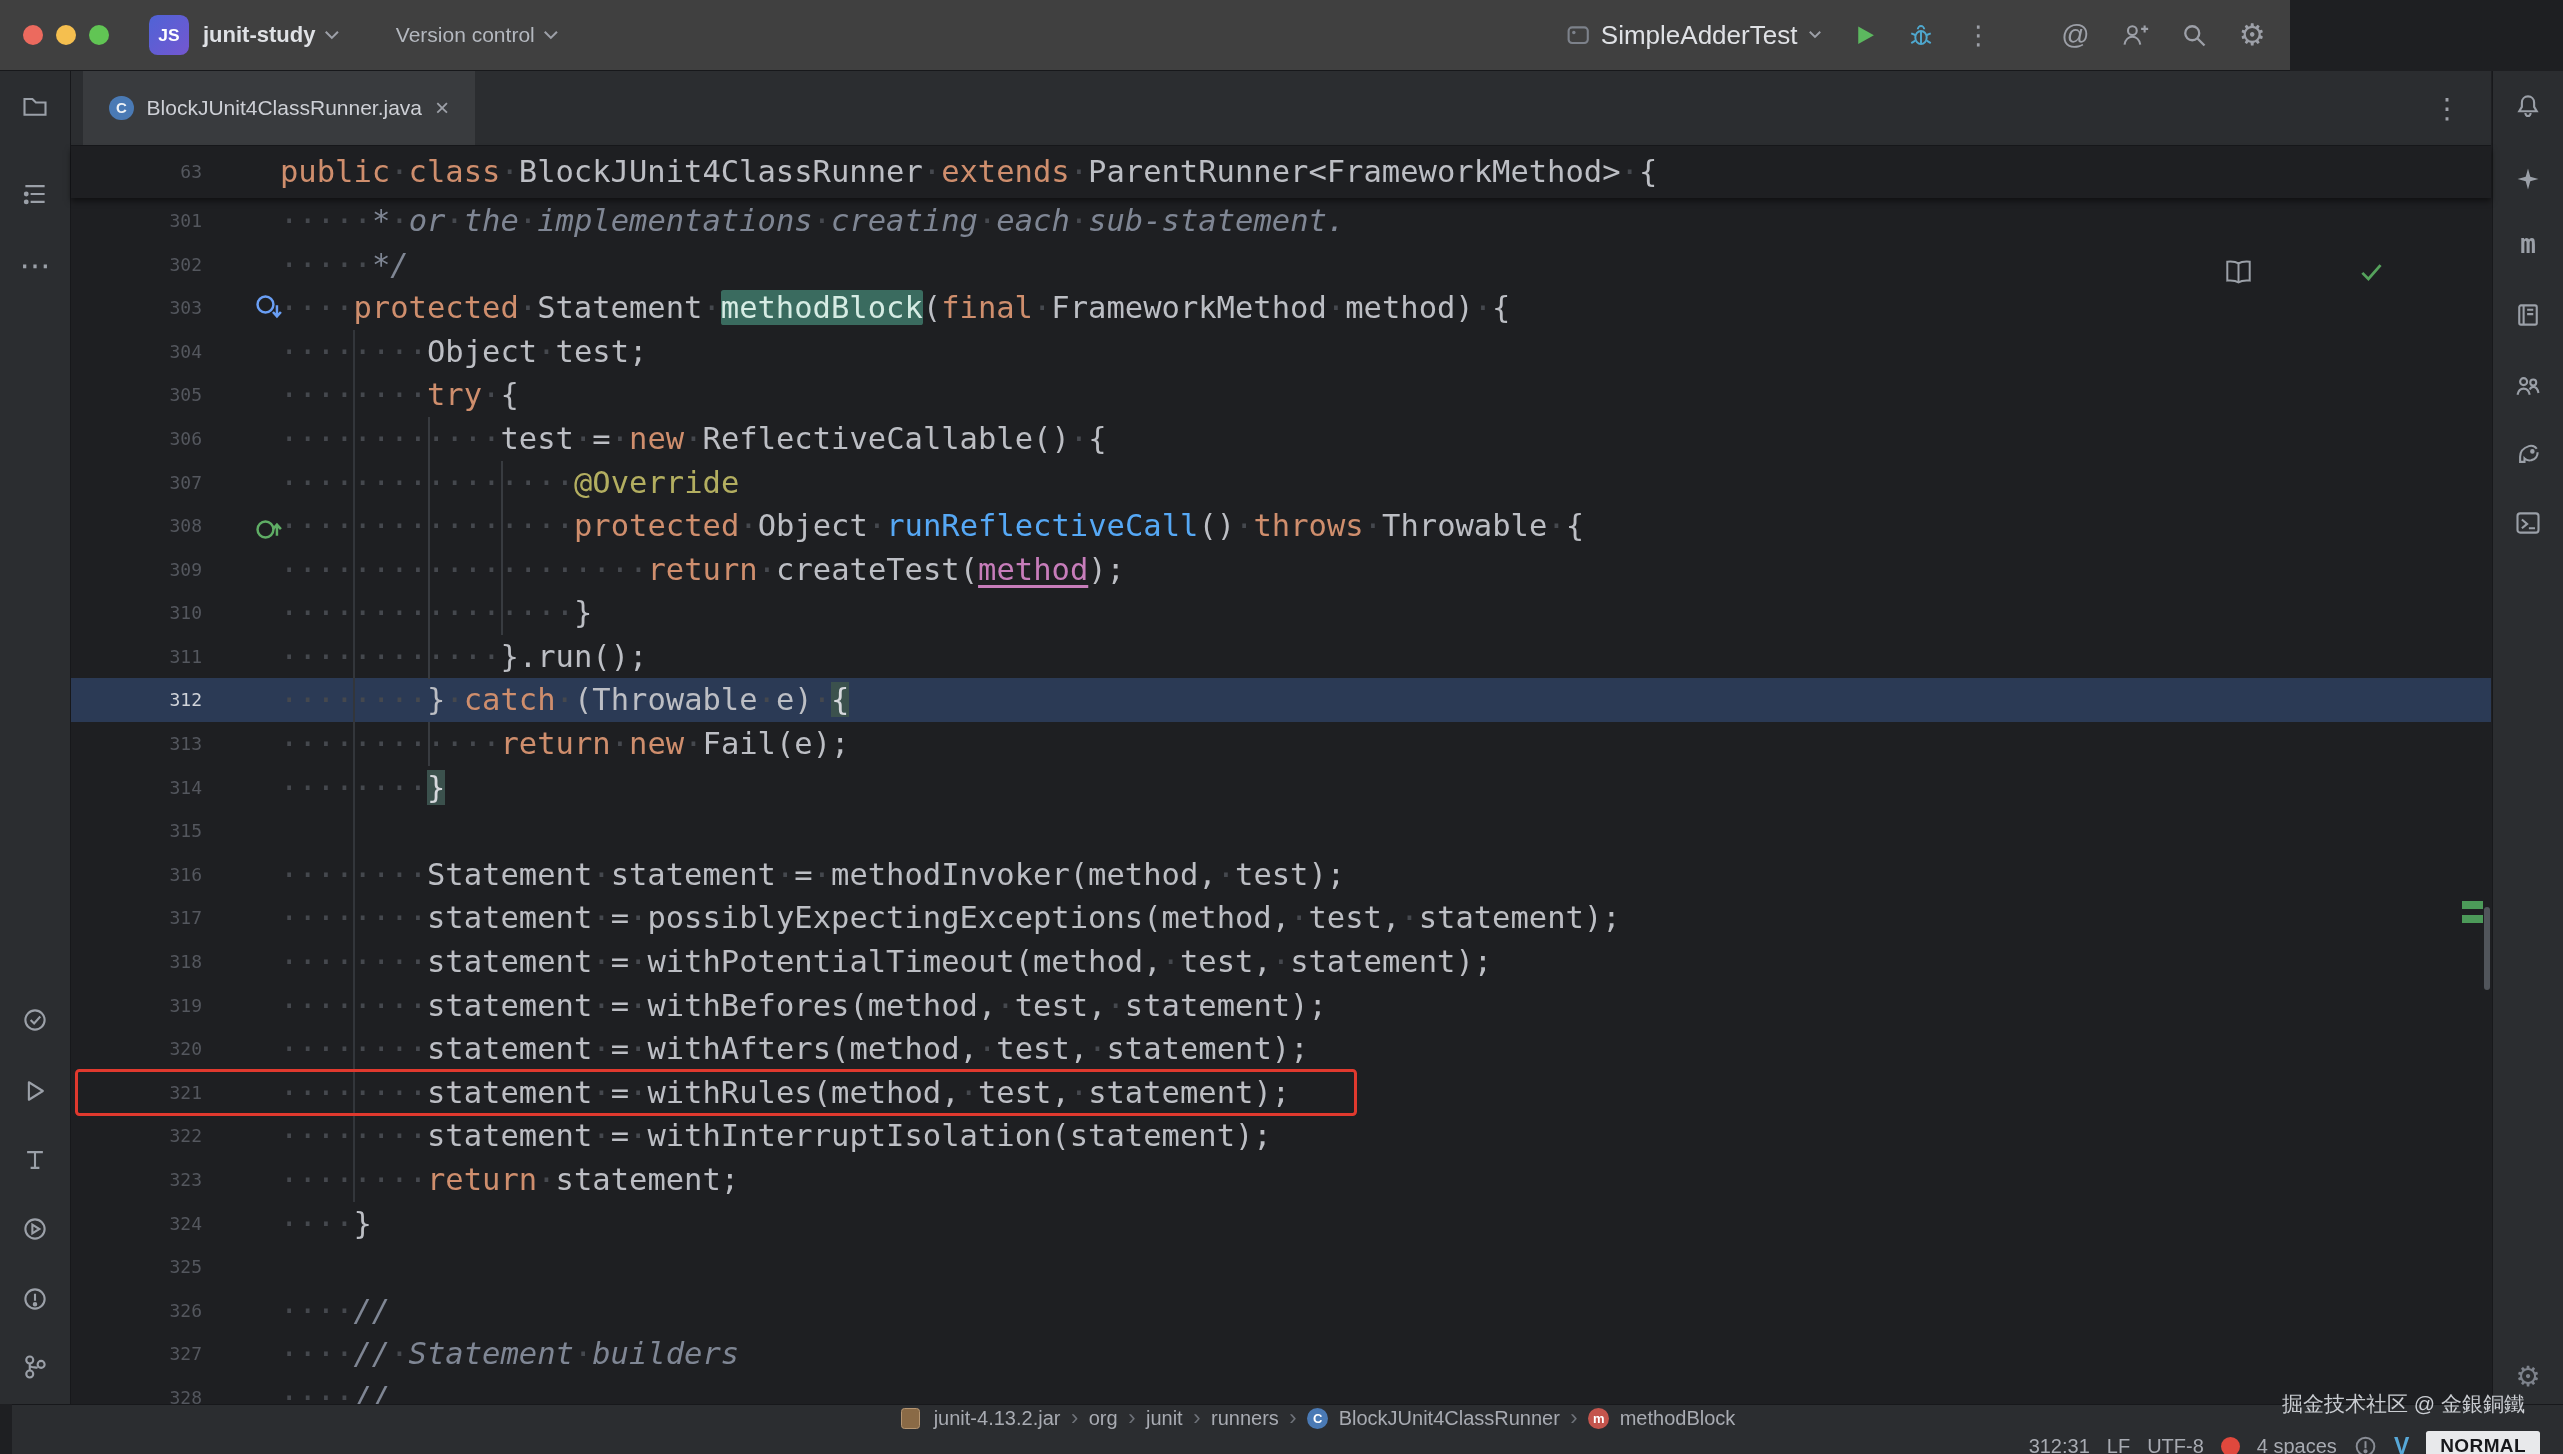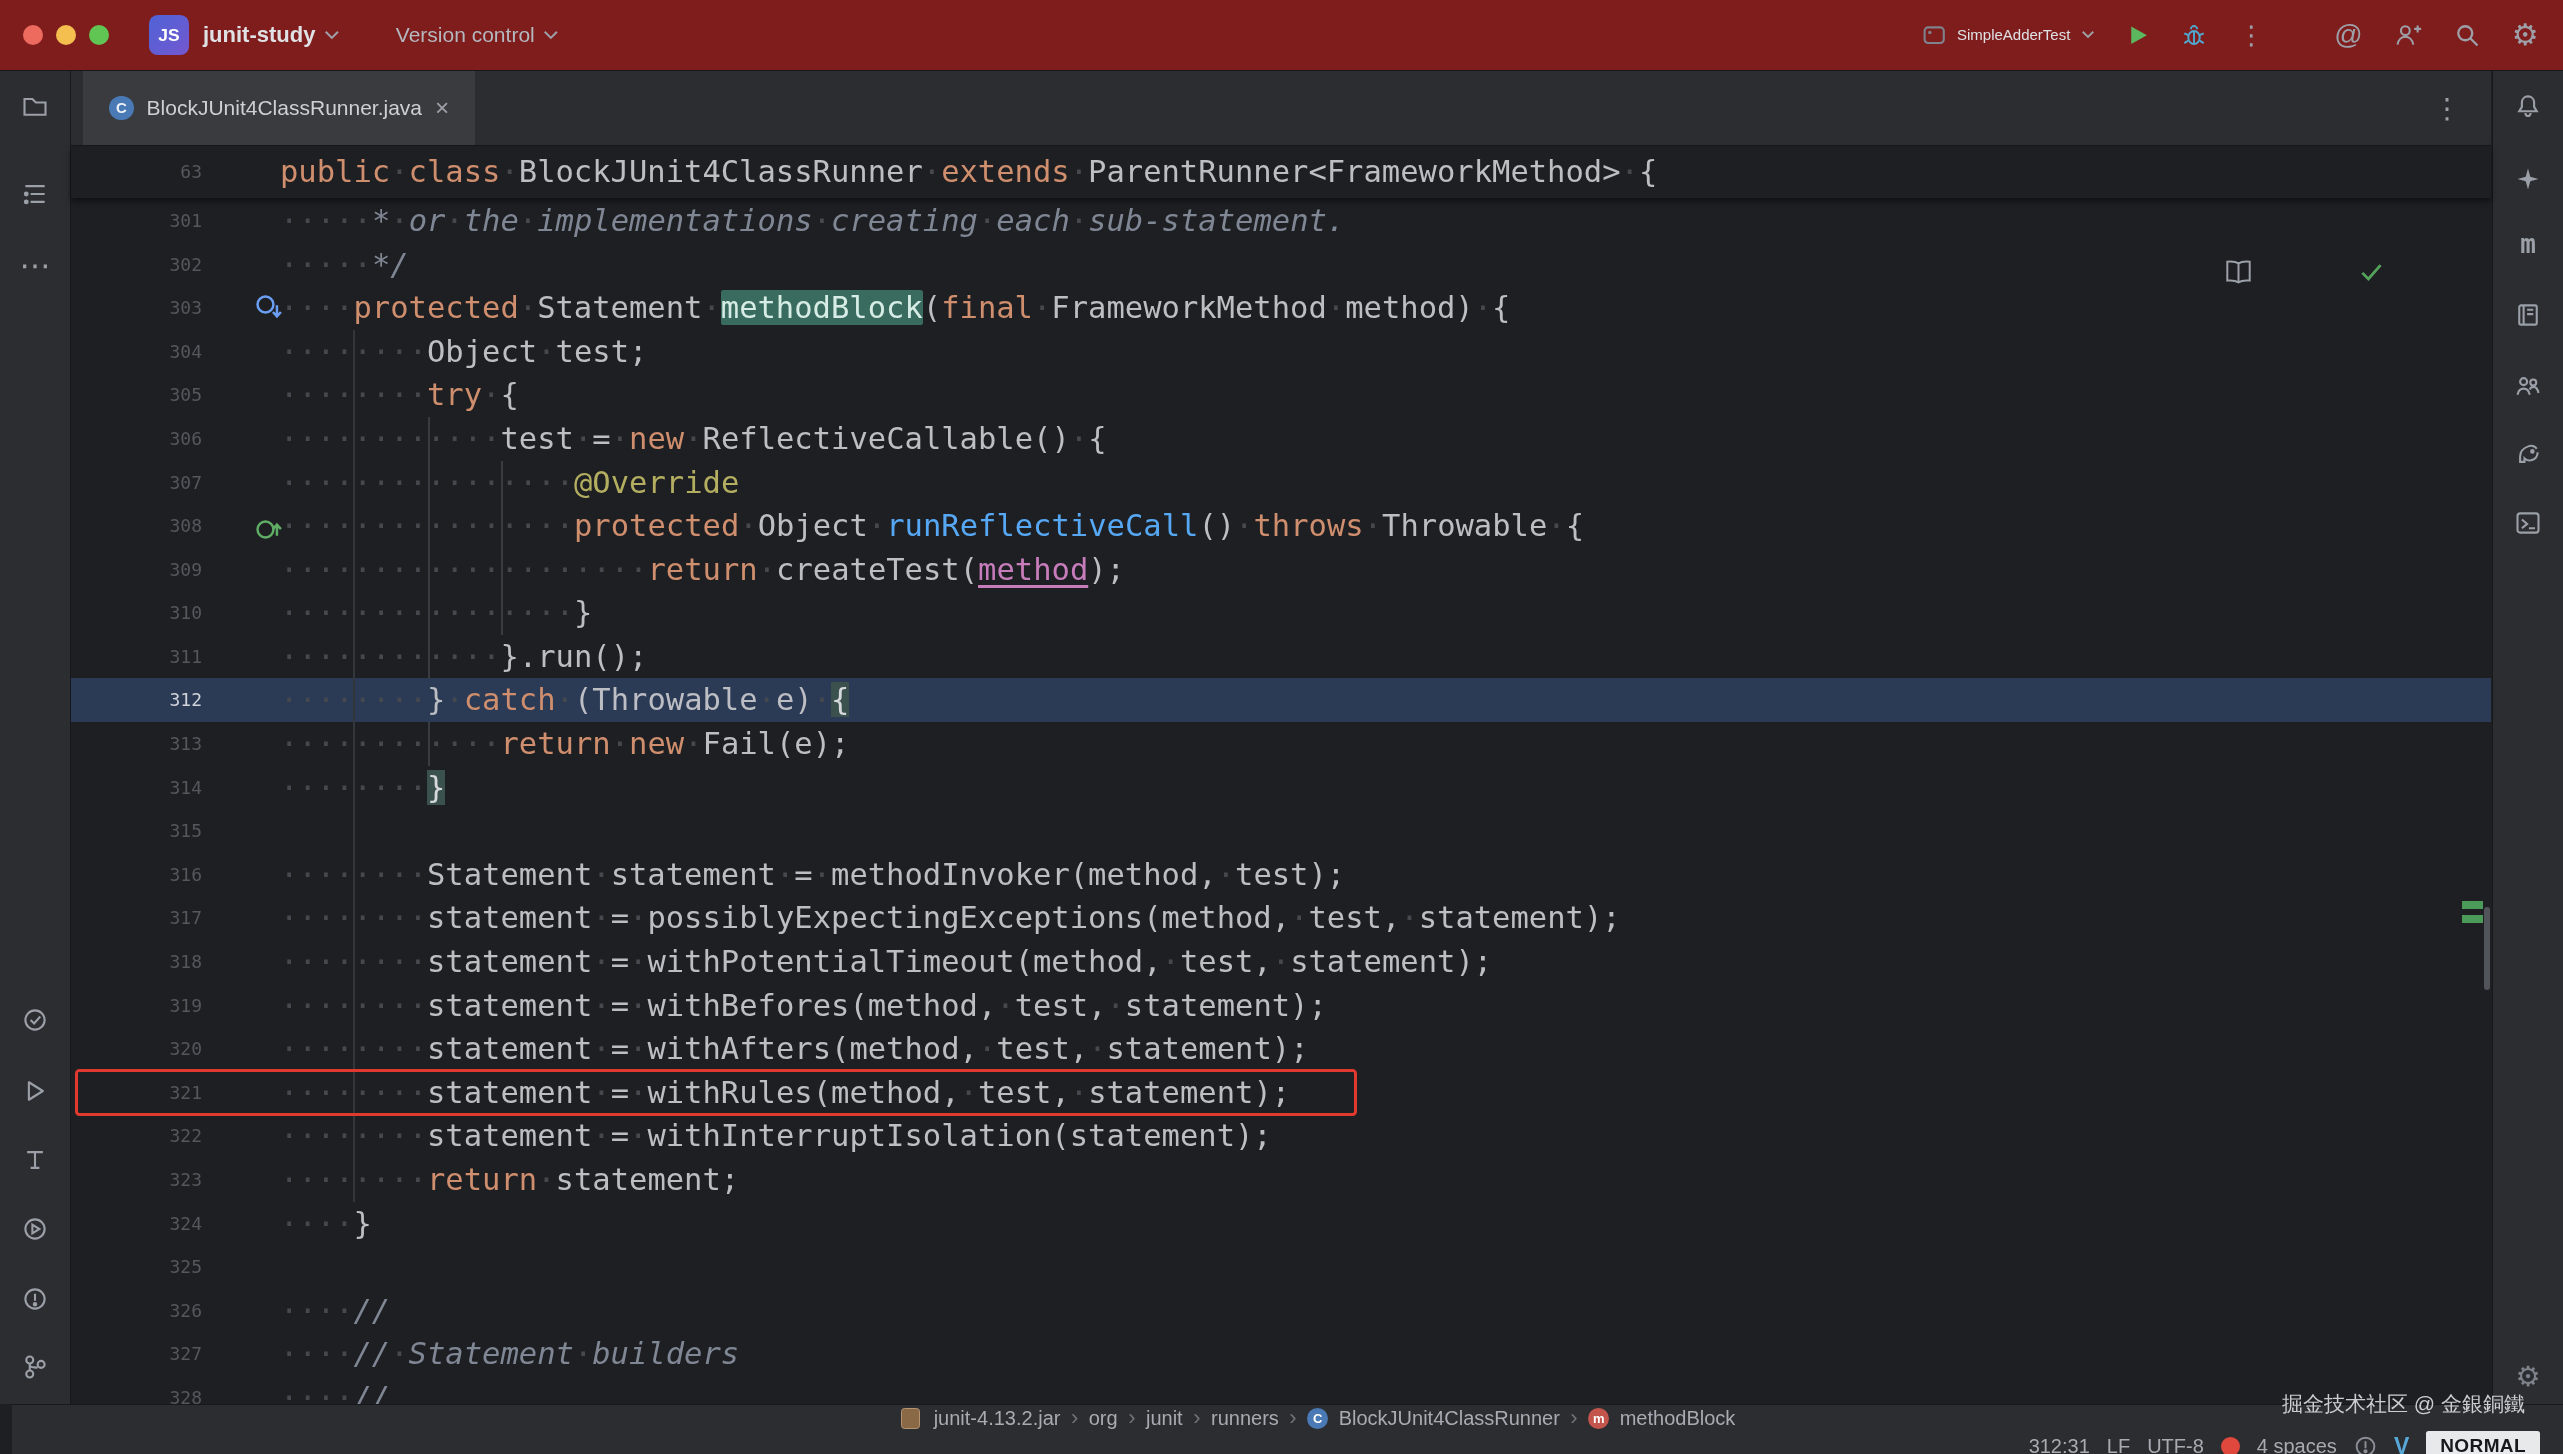--- a/index.html
+++ b/index.html
@@ -6,40 +6,40 @@
   html,body { margin:0; padding:0; }
   body {
     width:2563px; height:1454px; position:relative; overflow:hidden;
     background:#1e1f22; color:#bcbec4;
     font-family:"Liberation Sans", sans-serif;
   }
   svg { display:block; }
 
   
   .titlebar{
-    position:absolute; left:0; top:0; width:2563px; height:71px;
-    background:#7f1d1d; border-bottom:0.9px solid #17181b;
+    position:absolute; left:0; top:0; width:2290px; height:71px;
+    background:#404040; border-bottom:0.9px solid #17181b;
     display:flex; align-items:center;
   }
   .tl{ width:20px; height:20px; border-radius:50%; }
   .tl.red{ background:#ec6a5e; margin-left:23px; }
   .tl.yellow{ background:#f5bf4f; margin-left:13px; }
   .tl.green{ background:#61c554; margin-left:13px; }
   .proj-avatar{
     width:40px; height:40px; border-radius:8.7px; margin-left:40px;
     background:linear-gradient(135deg,#4f63d6,#7457d0);
     display:flex; align-items:center; justify-content:center;
     color:#fff; font-size:17.4px; font-weight:bold;
   }
   .proj-name{ margin-left:14px; font-size:22px; font-weight:bold; color:#dfe1e5; }
   .chev{ margin-left:8.7px; }
   .vc-label{ margin-left:56px; font-size:21px; color:#b4b8bf; }
   .tb-right{ margin-left:auto; display:flex; align-items:center; padding-right:24.4px; }
   .runcfg{ display:flex; align-items:center; gap:10.5px; }
-  .runcfg-label{ font-size:15px; color:#dfe1e5; }
+  .runcfg-label{ font-size:26px; color:#dfe1e5; }
   .tb-ic{ margin-left:31px; display:flex; align-items:center; color:#9da0a8; }
   .glyph-ic{ font-size:26px; color:#9da0a8; line-height:1; }
 
   
   .leftstripe{
     position:absolute; left:0; top:71px; width:71px; height:1333px;
     background:#2b2d30; border-right:0.9px solid #17181b;
   }
   .rightstripe{
     position:absolute; left:2492px; top:71px; width:71px; height:1333px;

